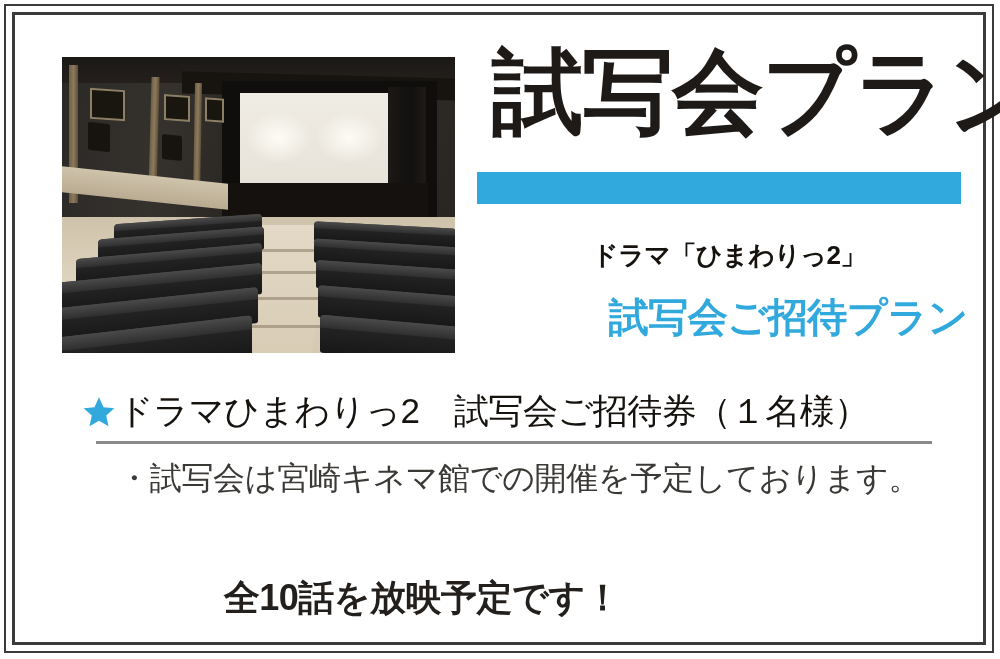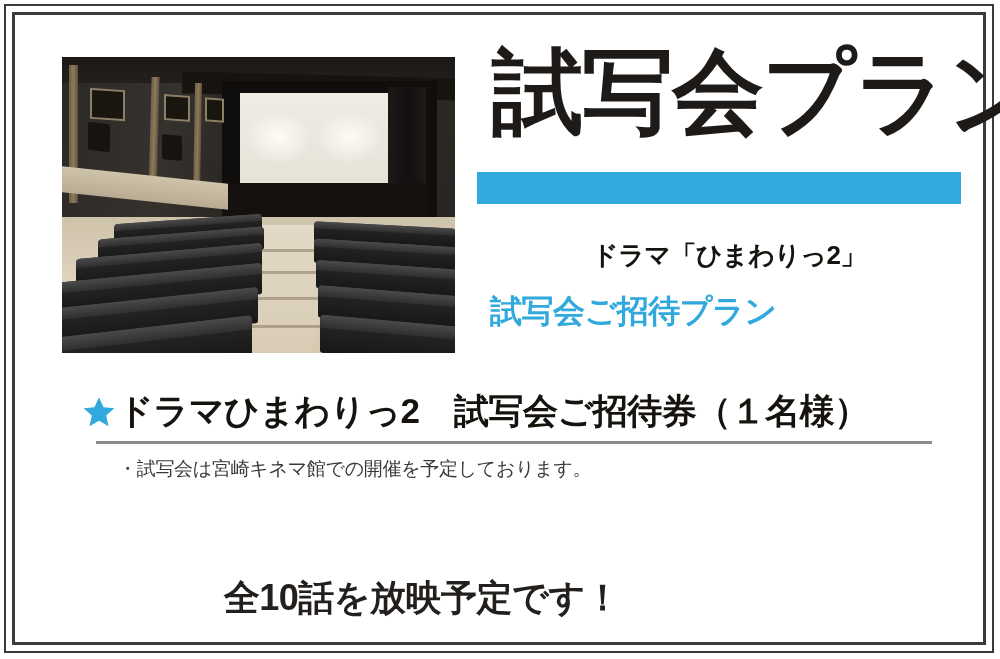--- a/index.html
+++ b/index.html
@@ -180,22 +180,22 @@
     font-size: 26px;
     font-weight: 700;
     color: #16130f;
     letter-spacing: -0.5px;
     white-space: nowrap;
   }
   .sub-line2 {
     position: absolute;
     left: 490px; top: 290px;
     width: 478px;
-    text-align: left;
-    font-size: 32px;
+    text-align: right;
+    font-size: 40px;
     font-weight: 700;
     color: #31a9dd;
     letter-spacing: -0.5px;
     white-space: nowrap;
   }
 
   
   .headline {
     position: absolute;
     left: 82px; top: 388px;
@@ -206,38 +206,38 @@
   }
   .star {
     flex: 0 0 auto;
     width: 34px; height: 34px;
     margin-right: 2px;
     color: #31a9dd;
     line-height: 0;
   }
   .headline-text {
     font-size: 35px;
-    font-weight: 700;
+    font-weight: 400;
     color: #16130f;
     letter-spacing: -0.5px;
   }
   .rule {
     position: absolute;
     left: 96px; top: 441px;
     width: 836px; height: 3px;
     background: #8a8a8a;
   }
 
   
   .body-block {
     position: absolute;
     left: 118px; top: 455px;
     width: 790px;
     color: #3b3936;
-    font-size: 19px;
+    font-size: 32px;
     line-height: 1.44;
     letter-spacing: -0.3px;
   }
   .body-block p { margin: 0; white-space: nowrap; }
   .body-block p.indent { padding-left: 22px; }
 
   
   .footer-line {
     position: absolute;
     left: 0; top: 574px;

